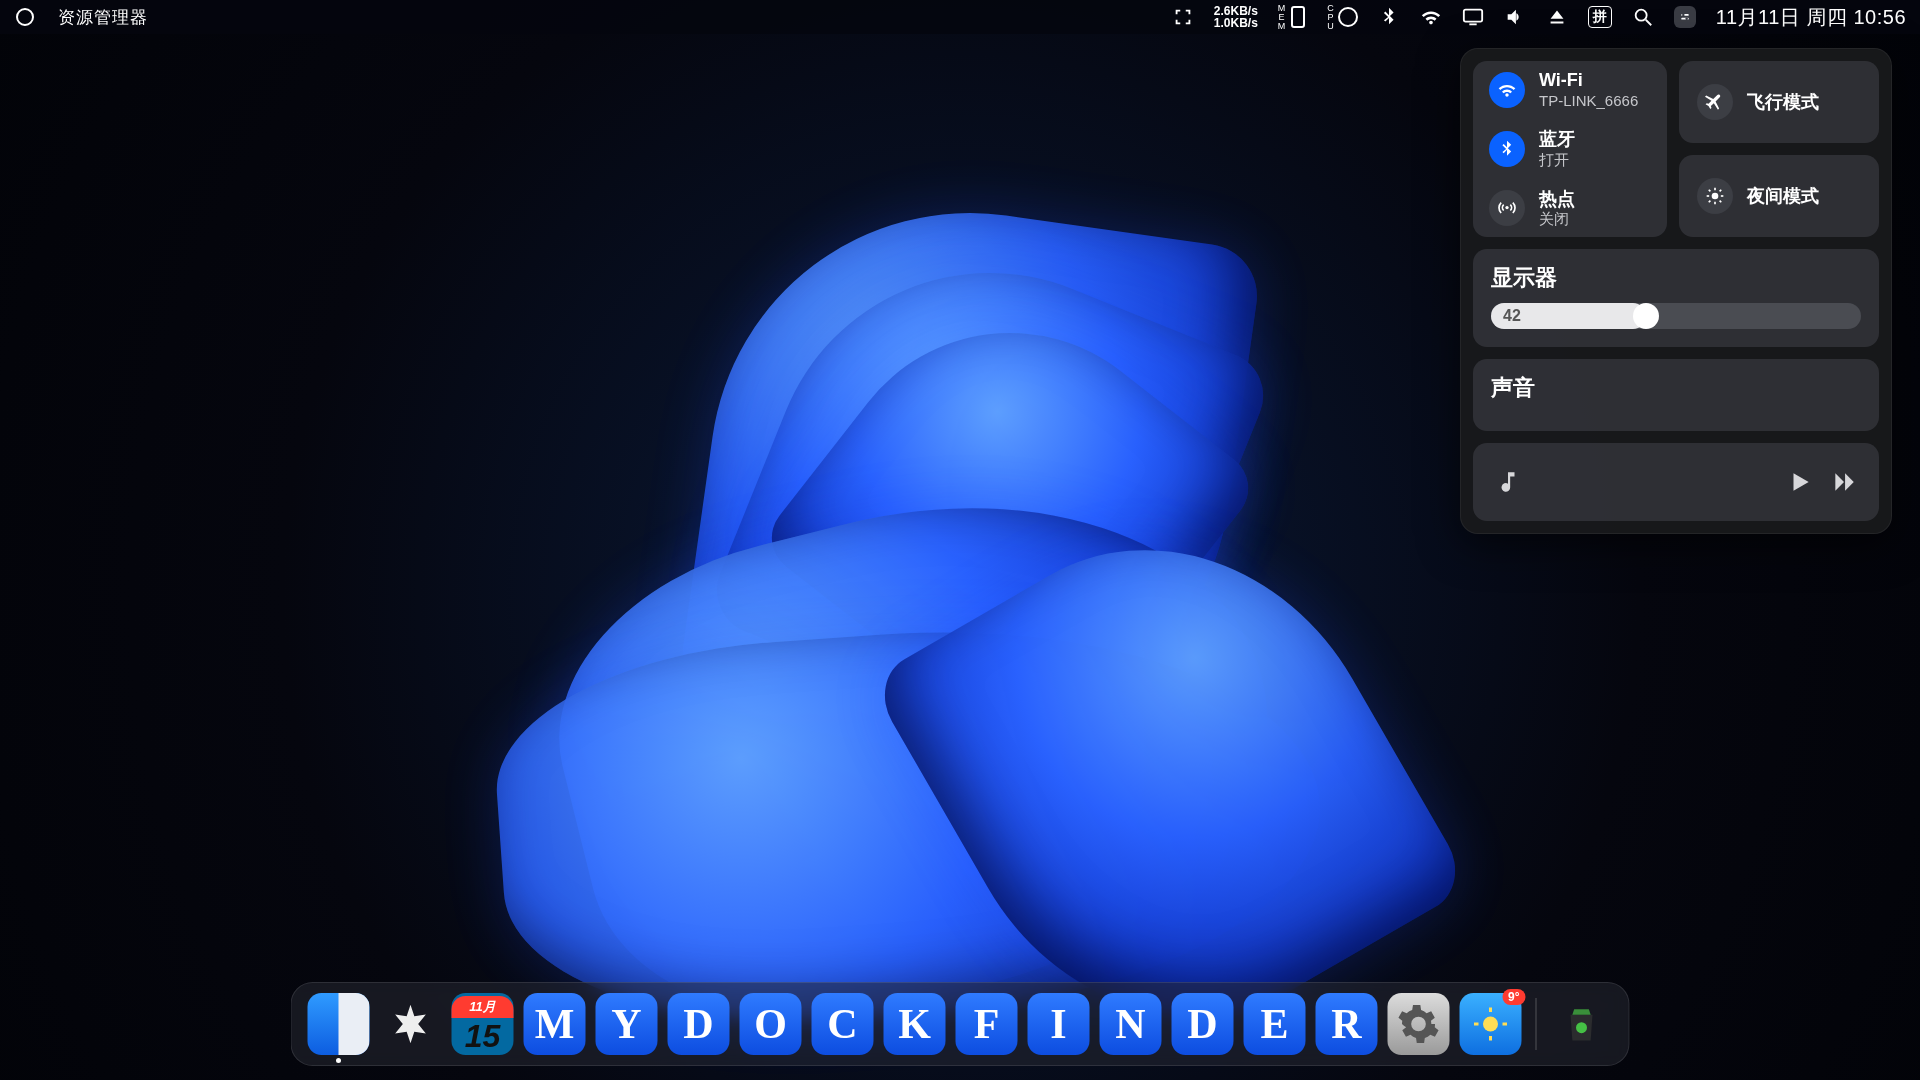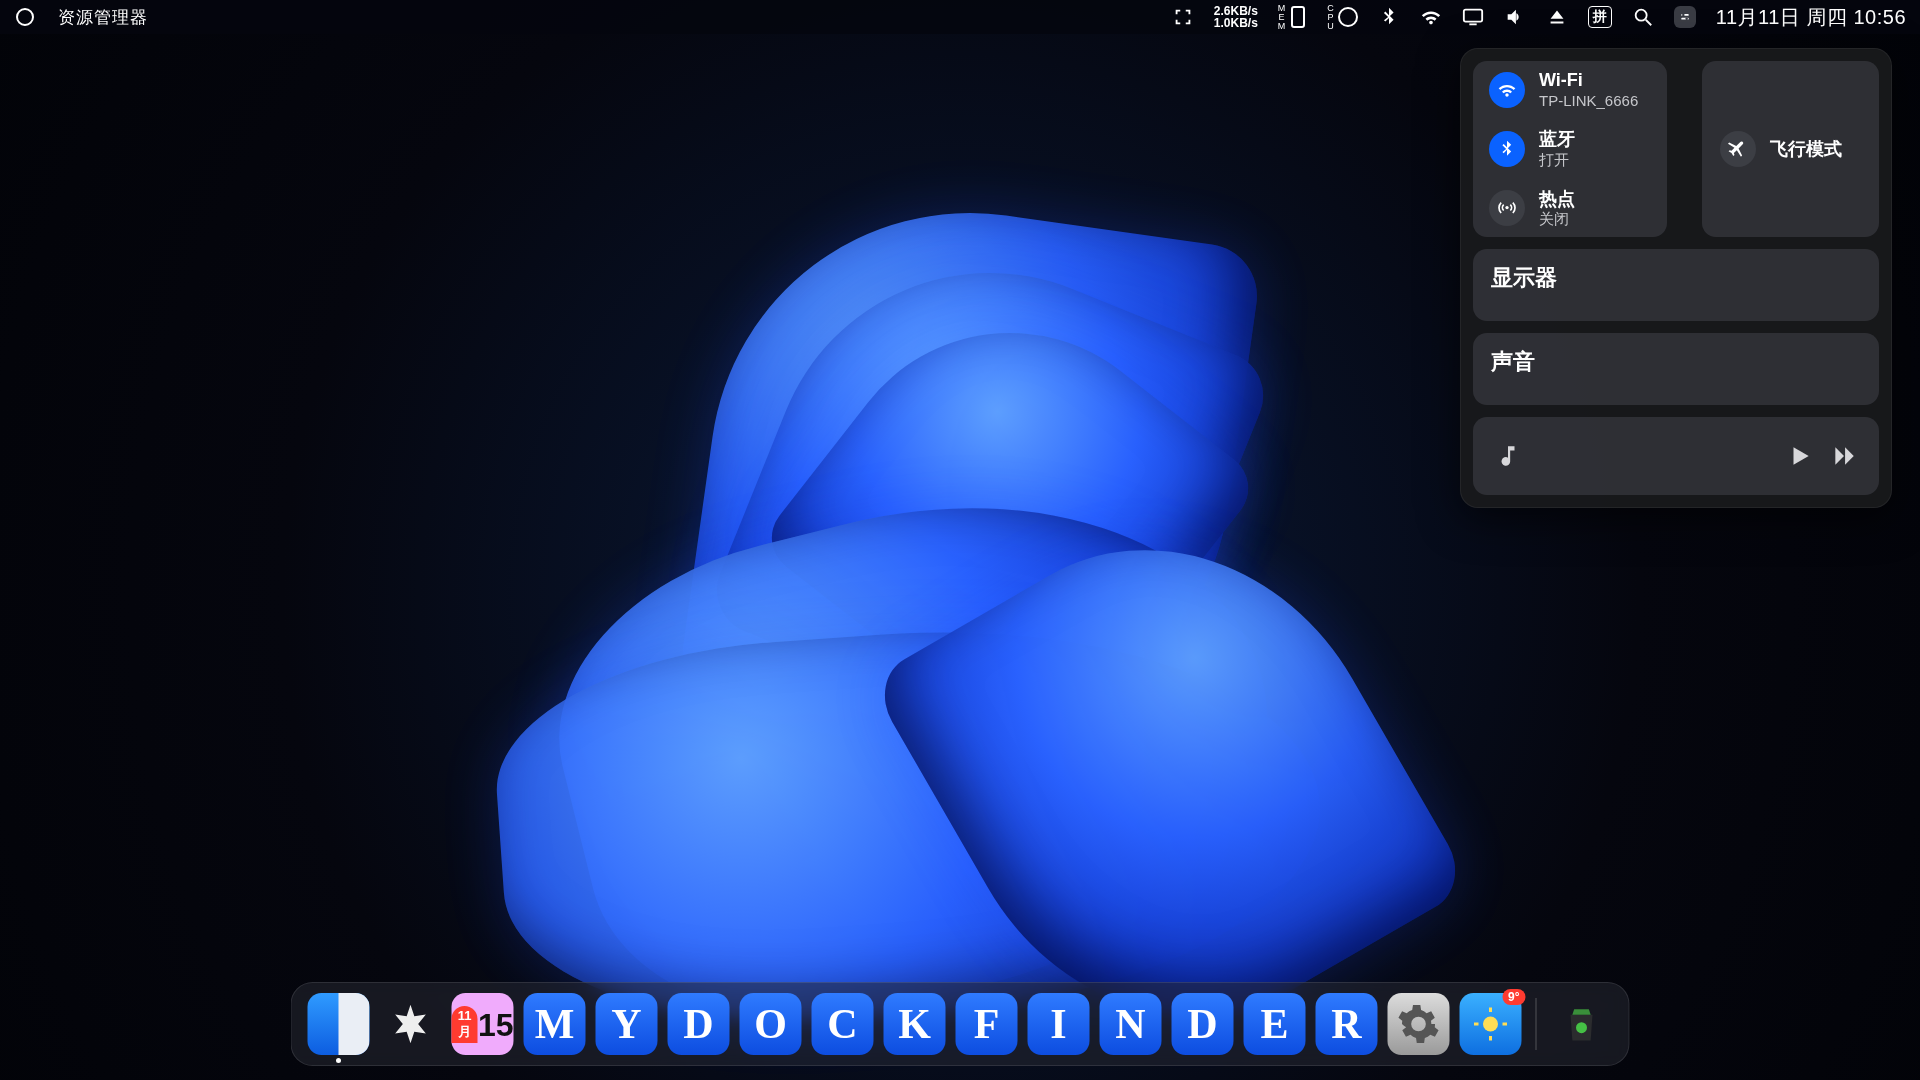--- a/index.html
+++ b/index.html
@@ -49,21 +49,21 @@
   .cc-left { flex:1; padding:8px 16px; display:flex; flex-direction:column; gap:18px;}
   .cc-right { width:200px; display:flex; flex-direction:column; gap:12px;}
   .cc-toggle-row { display:flex; align-items:center; gap:14px;}
   .cc-ic { width:36px; height:36px; border-radius:50%; display:flex; align-items:center; justify-content:center;}
   .cc-ic.on { background:#0a62ff;}
   .cc-ic.off { background:#3c3e44;}
   .cc-ic svg { width:20px; height:20px; fill:#fff; }
   .cc-txt { display:flex; flex-direction:column; line-height:1.25;}
   .cc-title { font-size:18px; font-weight:600;}
   .cc-sub { font-size:15px; color:#c6c7cb;}
-  .cc-tile { flex:1; display:flex; align-items:center; gap:14px; padding:0 18px; background:rgba(50,52,58,0.85); border-radius:14px;margin-left:23px;}
+  .cc-tile { flex:1; display:flex; align-items:center; gap:14px; padding:0 18px; background:rgba(50,52,58,0.85); border-radius:14px;}
   .cc-tile .cc-ic { background:#3c3e44;}
   .cc-slider-card { background:rgba(50,52,58,0.85); border-radius:14px; padding:14px 18px 18px;}
   .cc-slider-label { font-size:22px; font-weight:700; margin-bottom:10px;}
   .slider-track { position:relative; height:26px; background:#4a4c52; border-radius:13px;}
   .slider-fill { position:absolute; top:0; left:0; height:100%; background:#e8e8ea; border-radius:13px; display:flex; align-items:center;}
   .slider-knob { position:absolute; right:-13px; top:0; width:26px; height:26px; background:#fff; border-radius:50%;}
   .slider-val { position:absolute; left:12px; top:50%; transform:translateY(-50%); color:#555; font-size:16px; font-weight:600; z-index:2;}
   .cc-media { background:rgba(50,52,58,0.85); border-radius:14px; height:78px; display:flex; align-items:center; padding:0 22px; gap:18px;}
   .cc-media .spacer{flex:1;}
   .cc-media svg{width:26px;height:26px;fill:#d7d7da;}
@@ -81,21 +81,21 @@
     border:1px solid rgba(255,255,255,0.1);
     border-radius:22px;
     backdrop-filter:blur(8px);
   }
   .dock-item{ width:62px; height:62px; border-radius:14px; display:flex; align-items:center; justify-content:center; position:relative; cursor:pointer;}
   .dock-sep{ width:1px; height:52px; background:rgba(255,255,255,0.25); margin:0 4px;}
   .dock-item.letter{ background:linear-gradient(180deg,#2f7bff,#0d4de0); color:#fff; font-size:42px; font-weight:800; font-family:Georgia,"Times New Roman",serif;}
   .dock-item.finder{ background:linear-gradient(180deg,#2f9bff,#0d5de0);}
   .dock-item.launchpad{ background:rgba(255,255,255,0); }
   .dock-item.launchpad svg{width:46px;height:46px;fill:#eee;}
-  .dock-item.calendar{ background:#f0abfc; flex-direction:row; color:#111;}
+  .dock-item.calendar{ background:#0369a1; flex-direction:column; color:#111;font-style:italic;}
   .cal-month{ background:#ff3b30; color:#fff; font-size:13px; font-weight:700; width:100%; text-align:center; border-radius:14px 14px 0 0; padding:2px 0;}
   .cal-day{ font-size:32px; font-weight:700; line-height:1; margin-top:2px;}
   .dock-item.settings{ background:linear-gradient(180deg,#dcdcdc,#9a9a9a);}
   .dock-item.settings svg{width:44px;height:44px;fill:#555;}
   .dock-item.weather{ background:linear-gradient(180deg,#3ab0ff,#0e6fe0); position:relative;}
   .dock-item.weather svg{width:36px;height:36px;fill:#ffdd55;}
   .badge{ position:absolute; top:-4px; right:-4px; background:#ff3b30; color:#fff; font-size:12px; font-weight:700; border-radius:10px; padding:1px 6px;}
   .dock-item.trash{ background:rgba(255,255,255,0);}
   .dock-item.trash svg{width:44px;height:44px;fill:#444; stroke:#9f9; stroke-width:0;}
   .running-dot{ position:absolute; bottom:-8px; left:50%; transform:translateX(-50%); width:5px; height:5px; background:#fff; border-radius:50%;}
@@ -237,25 +237,49 @@
     </div>
     <div class="cc-right">
       <div class="cc-tile">
         <div class="cc-ic">
             <svg viewBox="0 0 24 24">
               <path d="M21 14l-9-3V4c0-1-.7-2-2-2s-2 1-2 2v7l-9 3v2l9-2v5l-2 1v2l4-1 4 1v-2l-2-1v-5l9 2v-2z" transform="rotate(45 12 12)"></path>
             </svg>
           </div>
         <span class="cc-title">飞行模式</span>
       </div>
+      <div class="cc-tile">
+        <div class="cc-ic">
+            <svg viewBox="0 0 24 24">
+              <circle cx="12" cy="12" r="4"></circle>
+              <g stroke="#fff" stroke-width="2">
+                <line x1="12" y1="2" x2="12" y2="5"></line>
+                <line x1="12" y1="19" x2="12" y2="22"></line>
+                <line x1="2" y1="12" x2="5" y2="12"></line>
+                <line x1="19" y1="12" x2="22" y2="12"></line>
+                <line x1="4.5" y1="4.5" x2="6.5" y2="6.5"></line>
+                <line x1="17.5" y1="17.5" x2="19.5" y2="19.5"></line>
+                <line x1="4.5" y1="19.5" x2="6.5" y2="17.5"></line>
+                <line x1="17.5" y1="6.5" x2="19.5" y2="4.5"></line>
+              </g>
+            </svg>
+          </div>
+        <span class="cc-title">夜间模式</span>
+      </div>
     </div>
   </div>
 
   <div class="cc-slider-card">
     <div class="cc-slider-label">显示器</div>
+    <div class="slider-track">
+      <span class="slider-val">42</span>
+      <div class="slider-fill" id="bright-fill" style="width: 42%;">
+          <div class="slider-knob"></div>
+        </div>
+    </div>
   </div>
 
   <div class="cc-slider-card">
     <div class="cc-slider-label">声音</div>
   </div>
 
   <div class="cc-media">
     <svg viewBox="0 0 24 24">
         <path d="M12 3v10.55A4 4 0 1 0 14 17V7h4V3h-6z"></path>
       </svg>

